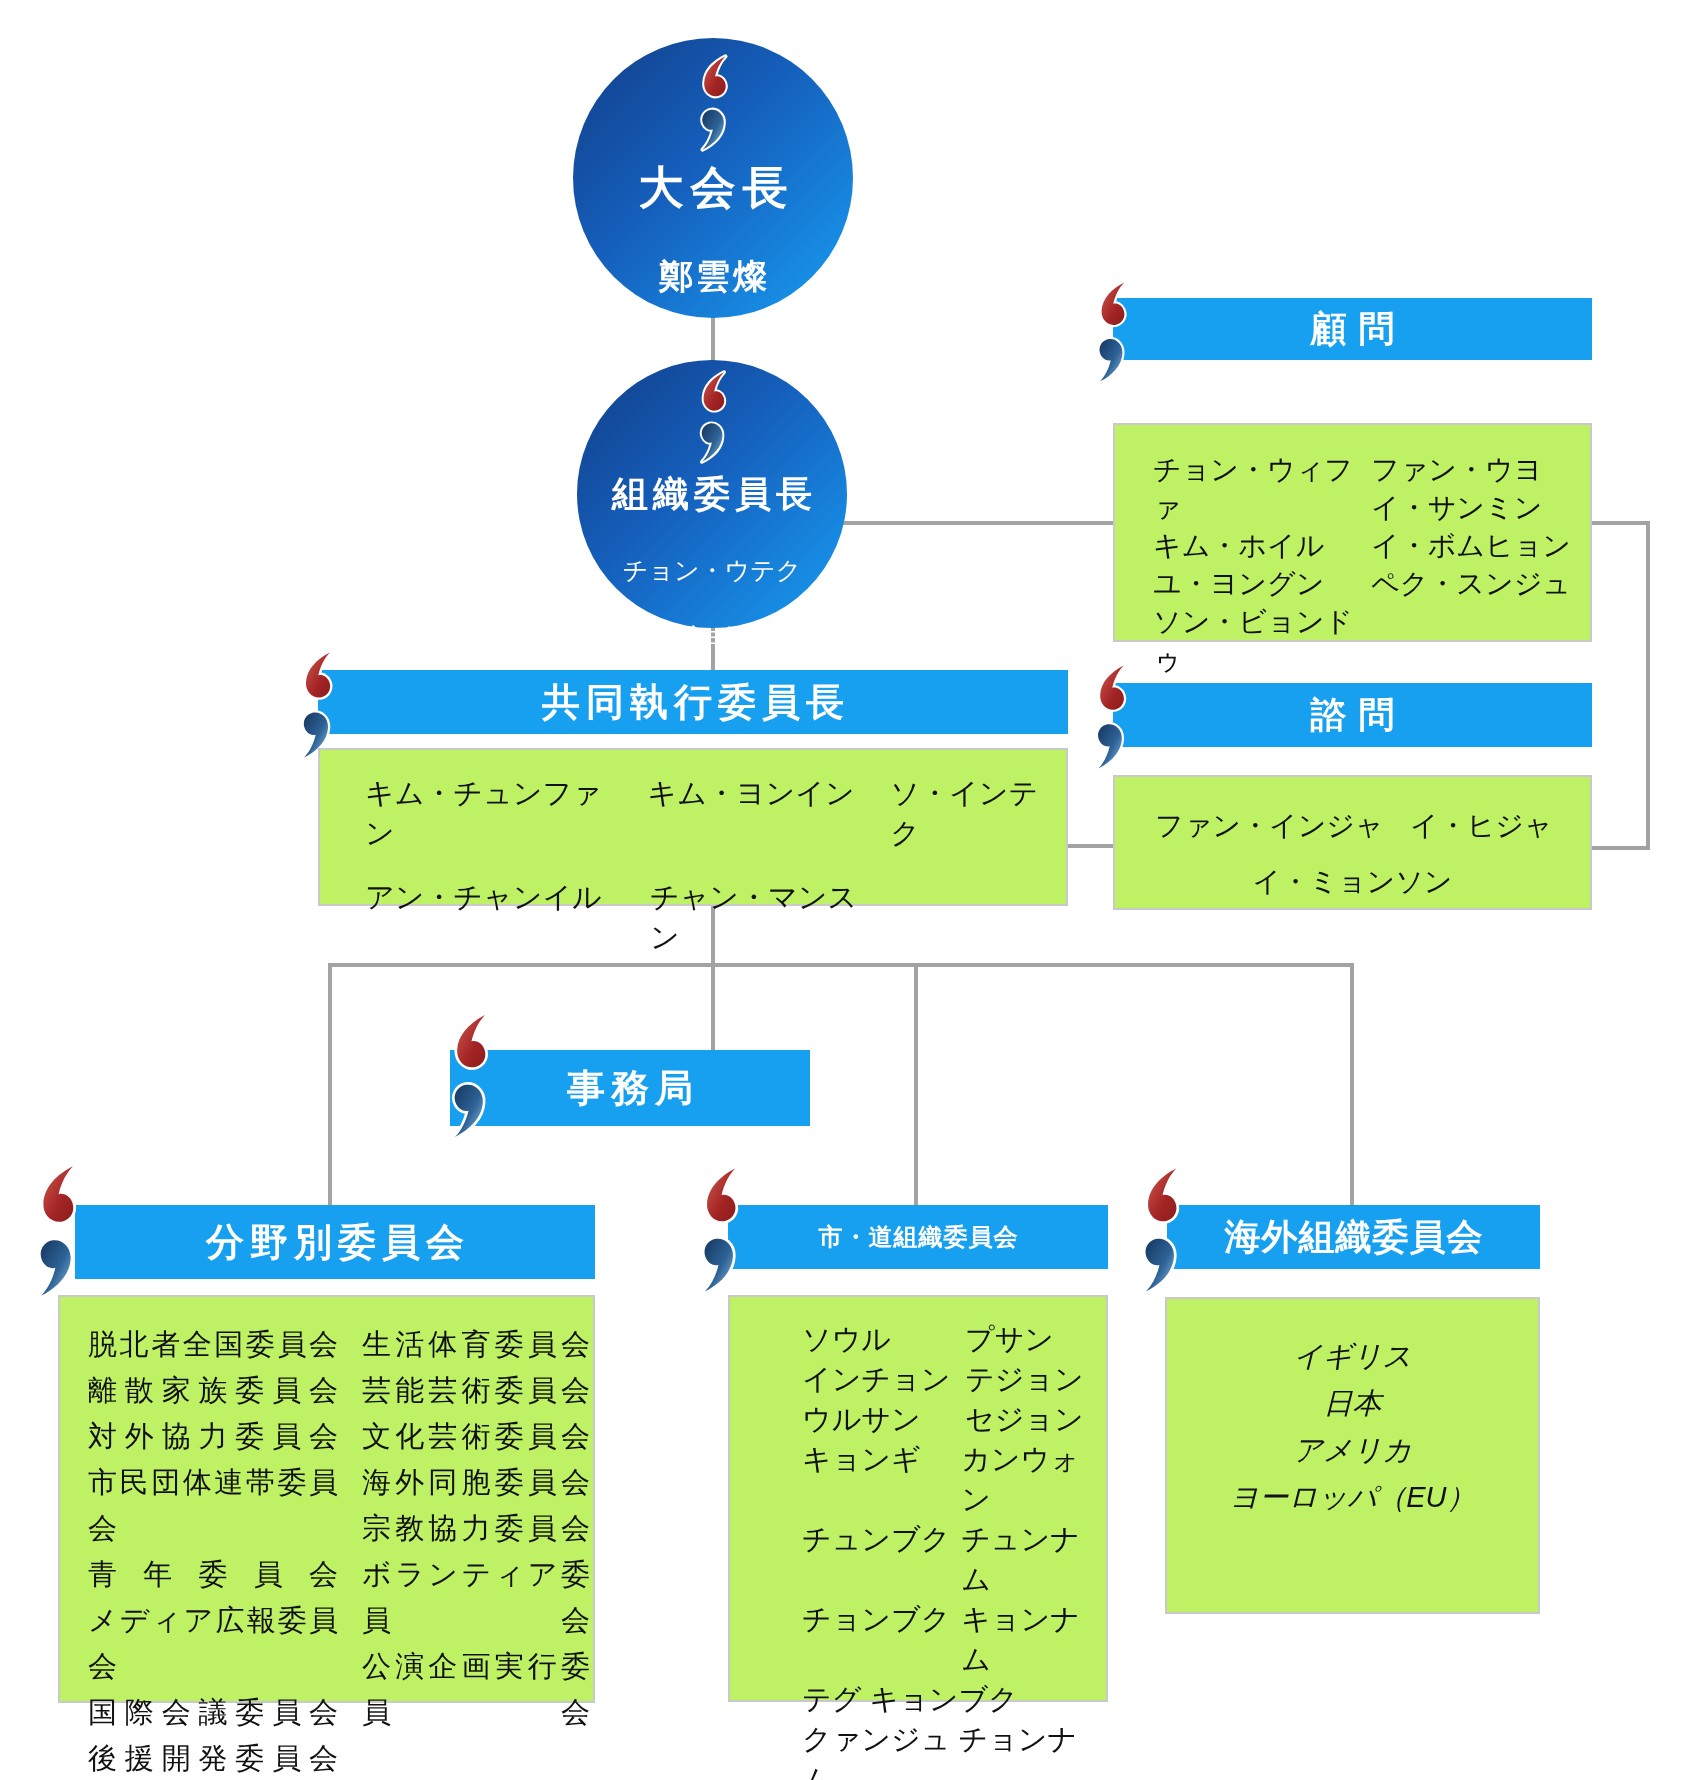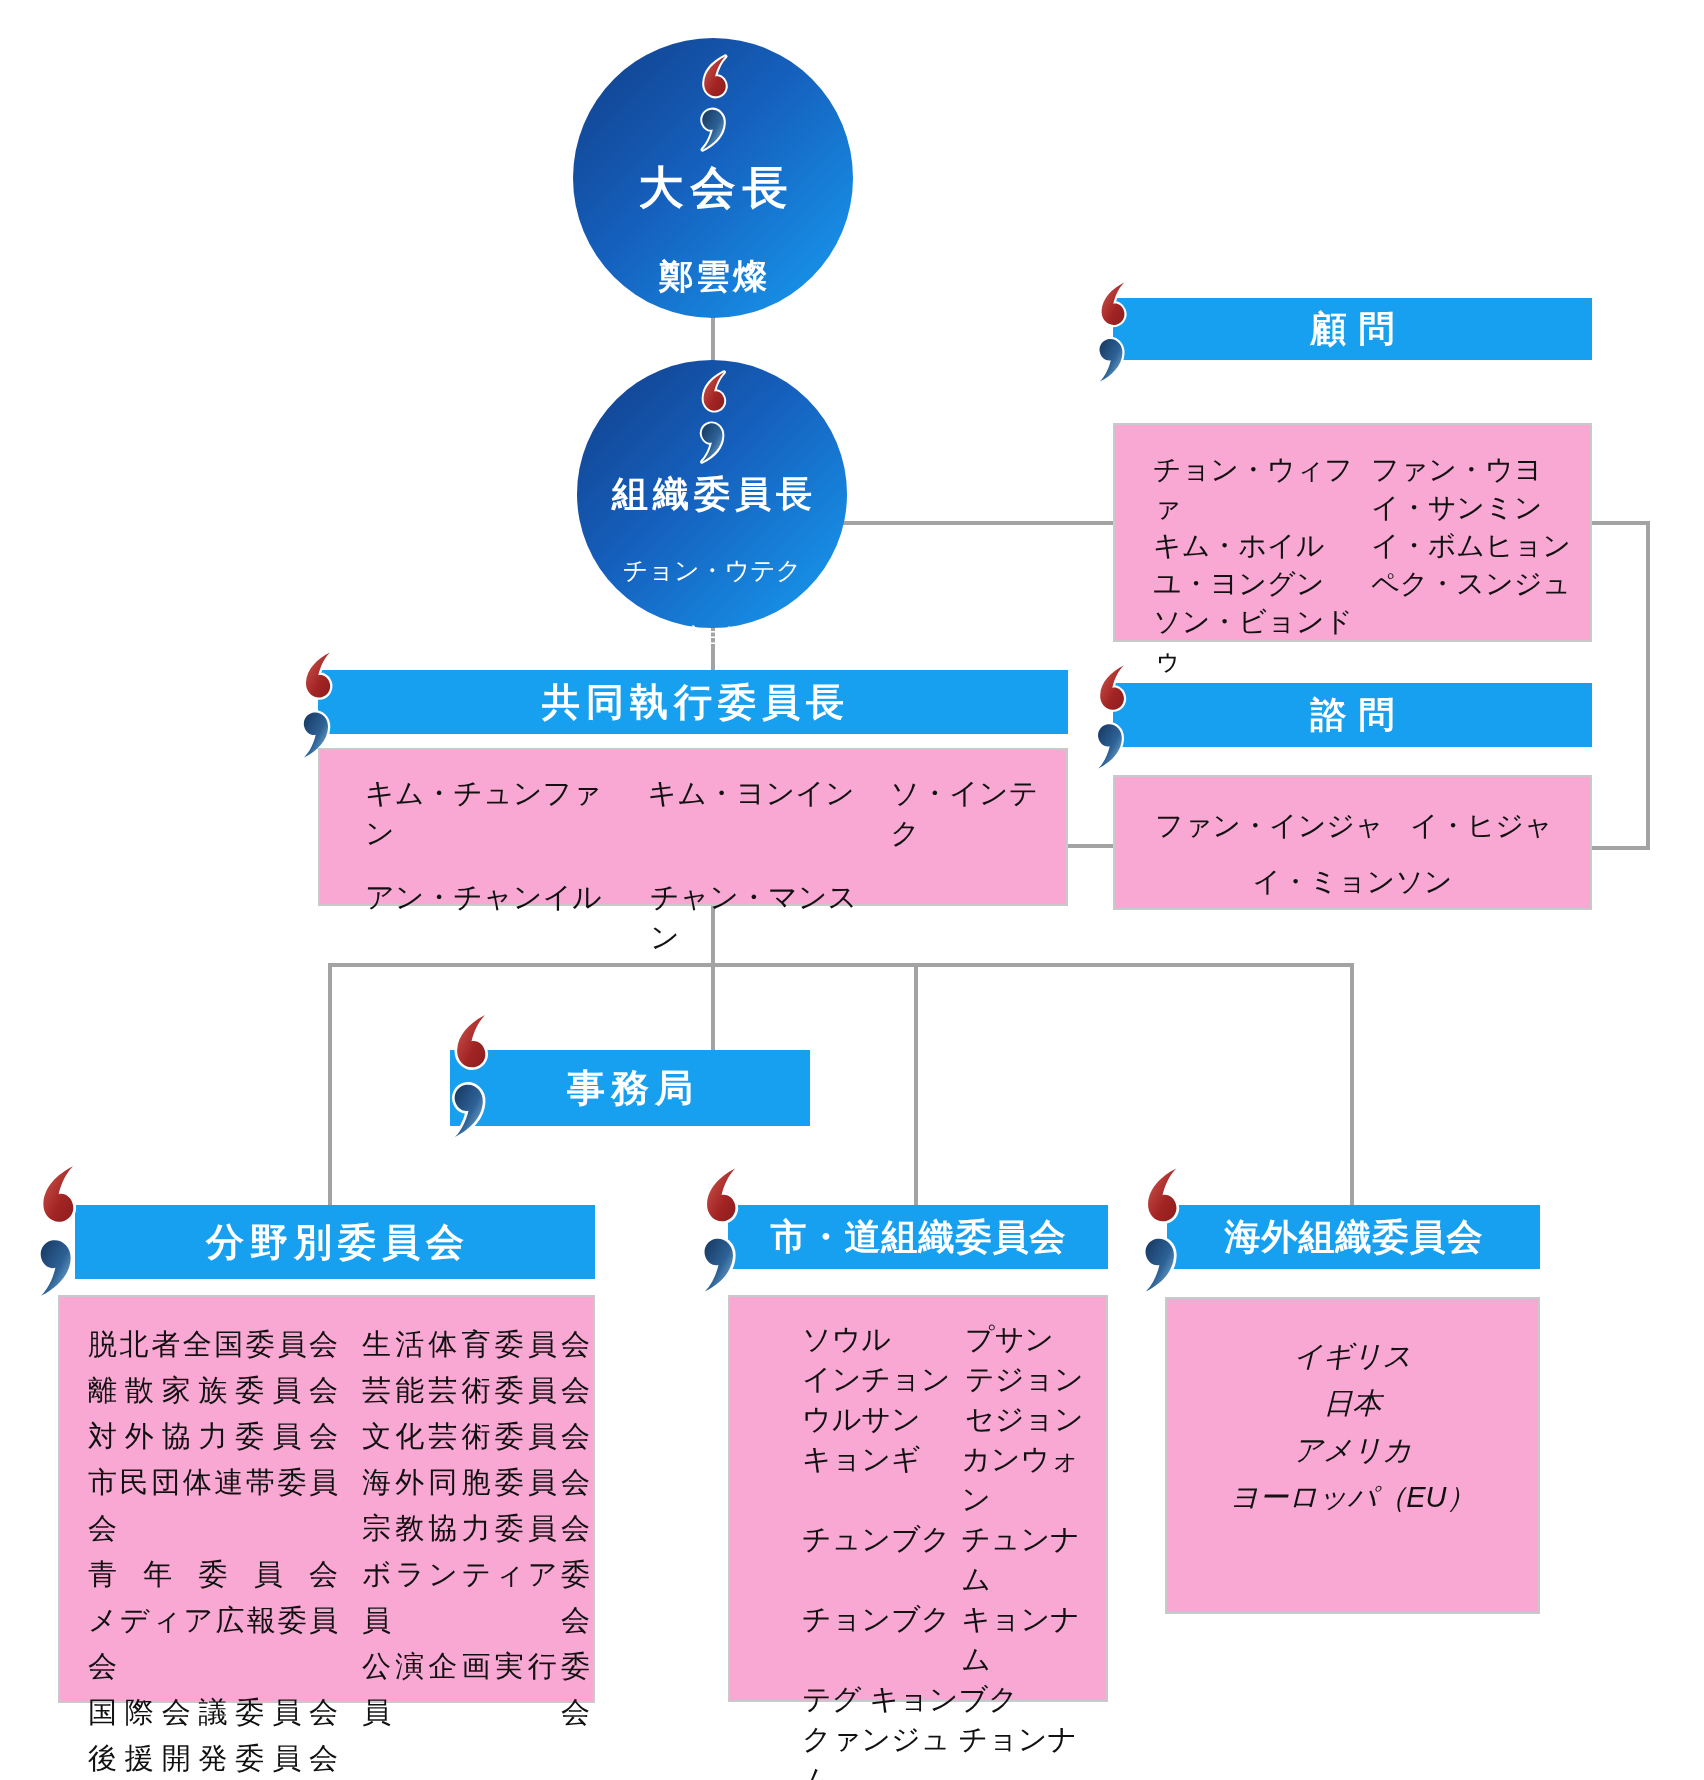--- a/index.html
+++ b/index.html
@@ -16,21 +16,21 @@
   .bigcircle .ctitle{font-weight:bold;letter-spacing:7px;text-indent:7px;}
   .bigcircle .cname{font-weight:bold;letter-spacing:3px;text-indent:3px;}
   .bigcircle .csub{font-weight:normal;}
 
   
   .bar{position:absolute;background:#18a0f0;color:#fff;font-weight:bold;
     display:flex;align-items:center;justify-content:center;}
   .bar .bartext{letter-spacing:6px;text-indent:6px;white-space:nowrap;}
 
   
-  .wbox{position:absolute;background:#f9a8d4;border:2px solid #c9c9c9;box-sizing:border-box;color:#111;}
+  .wbox{position:absolute;background:#bef264;border:2px solid #c9c9c9;box-sizing:border-box;color:#111;}
 
   
   .logo{position:absolute;overflow:visible;}
 
   
   .jrow{display:flex;padding-left:45px;font-size:29px;margin-top:24px;gap:30px;}
   .jrow span{display:inline-block;}
   .jrow .c0{width:255px;} .jrow .c1{width:215px;}
 
   
@@ -200,21 +200,21 @@
         <div>芸能芸術委員会</div>
         <div>文化芸術委員会</div>
         <div>海外同胞委員会</div>
         <div>宗教協力委員会</div>
         <div>ボランティア委員会</div>
         <div>公演企画実行委員会</div>
       </div>
     </div>
   </div>
 
-  <div class="bar" style="left:728px;top:1205px;width:380px;height:64px;font-size:36px;">
+  <div class="bar" style="left:728px;top:1205px;width:380px;height:64px;font-size:24px;">
     <svg class="logo" viewBox="0 0 100 170" style="left:-46px;top:-40px;width:76px;height:130px;">
         <use href="#flameG"></use>
       </svg>
     <span class="bartext" style="letter-spacing:1px;text-indent:1px;">市・道組織委員会</span>
   </div>
   <div class="wbox" style="left:728px;top:1295px;width:380px;height:407px;">
     <div class="citywrap">
       <div class="cityrow">
           <span class="c0">ソウル</span>
           <span>プサン</span>

